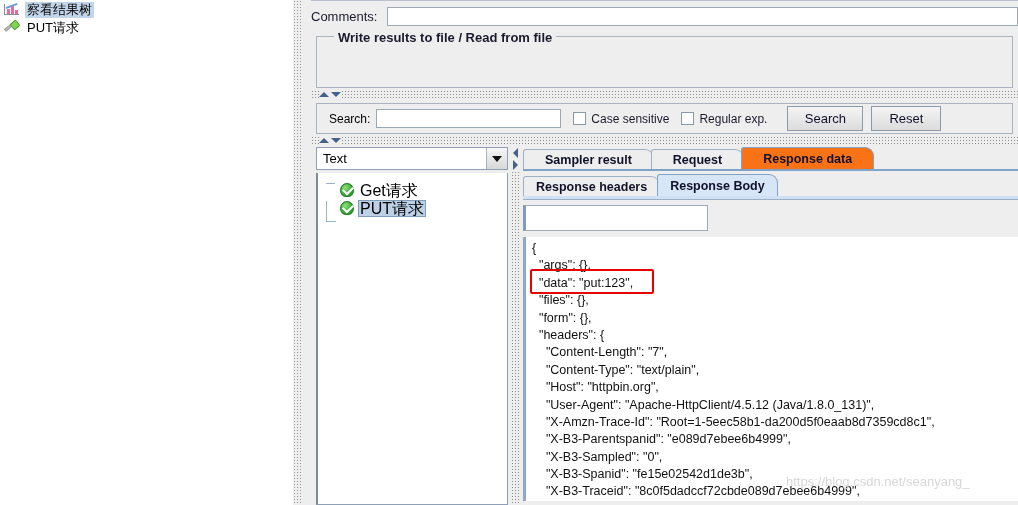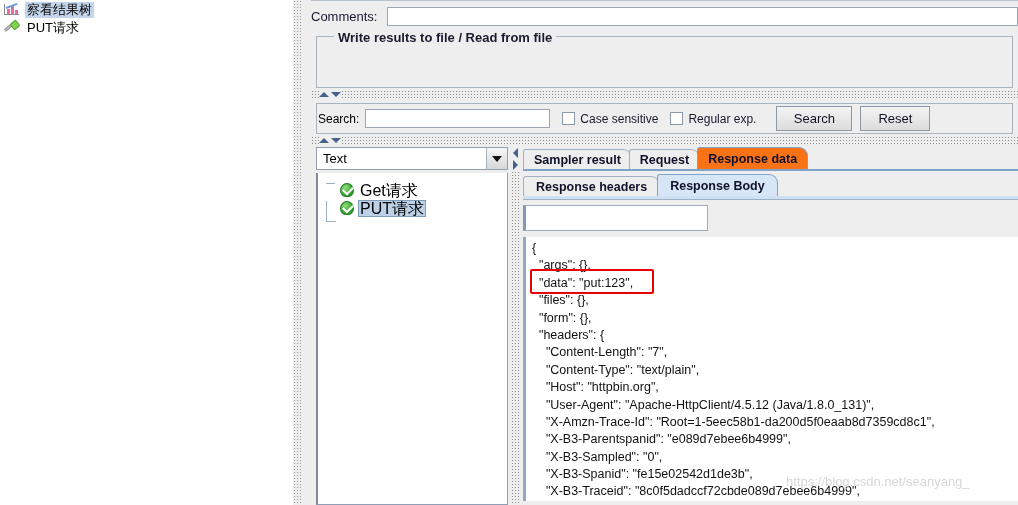--- a/index.html
+++ b/index.html
@@ -65,21 +65,21 @@
   .hsplit { position:absolute; height:9px; background:#eeeeee;
             background-image: radial-gradient(#8d8d8d 0.7px, transparent 0.8px);
             background-size: 3px 3px; background-position: 0 3px; }
   .hsplit .arrows { position:absolute; left:8px; top:0px; width:22px; height:9px; background:#eeeeee; display:flex; align-items:center; gap:2px; }
   .tri-up { width:0;height:0;border-left:5px solid transparent;border-right:5px solid transparent;border-bottom:5px solid #44618c; }
   .tri-dn { width:0;height:0;border-left:5px solid transparent;border-right:5px solid transparent;border-top:5px solid #44618c; }
 
   
   .searchbar { position:absolute; left:13px; top:103px; width:697px; height:31px;
                background:#eeeeee; border:1px solid #a9b4c0; box-sizing:border-box;
-               display:flex; align-items:center; padding-left:1px; }
+               display:flex; align-items:center; padding-left:12px; }
   .lbl-search { font-size:12px; margin-right:6px; }
   .tf-search { width:185px; height:19px; }
   .chk-wrap { display:flex; align-items:center; margin-left:12px; font-size:12px; color:#1a1a2e; }
   .chk { width:13px; height:13px; background:#fff; border:1px solid #8c9aa8; margin-right:5px; box-sizing:border-box; }
   .btn-search { width:76px; height:25px; margin-left:20px; font-size:13px; }
   .btn-reset { width:70px; height:25px; margin-left:8px; font-size:13px; }
 
   
   .lower { position:absolute; left:13px; top:147px; width:705px; height:358px; }
 
@@ -109,21 +109,21 @@
                   background-image: radial-gradient(#8d8d8d 0.7px, transparent 0.8px);
                   background-size:3px 3px; background-position:4px 0; }
   .vsplit-lower .arrows { position:absolute; left:1px; top:1px; width:9px; height:22px; background:#eeeeee; display:flex; flex-direction:column; align-items:center; gap:2px; }
   .tri-l { width:0;height:0;border-top:5px solid transparent;border-bottom:5px solid transparent;border-right:5px solid #44618c; }
   .tri-r { width:0;height:0;border-top:5px solid transparent;border-bottom:5px solid transparent;border-left:5px solid #44618c; }
 
   
   .results { position:absolute; left:207px; top:0; width:498px; height:358px; }
 
   .tabstrip { position:relative; height:22px; display:flex; align-items:flex-end; }
-  .tab { height:20px; padding:0 10px; font-size:12.5px; font-weight:bold; color:#11112b;
+  .tab { height:20px; padding:0 21px; font-size:12.5px; font-weight:bold; color:#11112b;
          display:flex; align-items:center; box-sizing:border-box;
          border:1px solid #9fb0c4; border-bottom:none;
          border-radius:3px 9px 0 0; background:#eeeeee; margin-right:-3px; }
   .tab.active { background:#f97316; height:22px; border-color:#7fa3c9; z-index:3; }
   .tabline { height:2px; background:#7fa3c9; }
 
   .subtabstrip { position:relative; height:22px; display:flex; align-items:flex-end; margin-top:3px; }
   .subtab { height:20px; padding:0 12px; font-size:12.5px; font-weight:bold; color:#11112b;
             display:flex; align-items:center; box-sizing:border-box;
             border:1px solid #9fb0c4; border-bottom:none; border-radius:3px 9px 0 0; background:#eeeeee; margin-right:-3px; }

